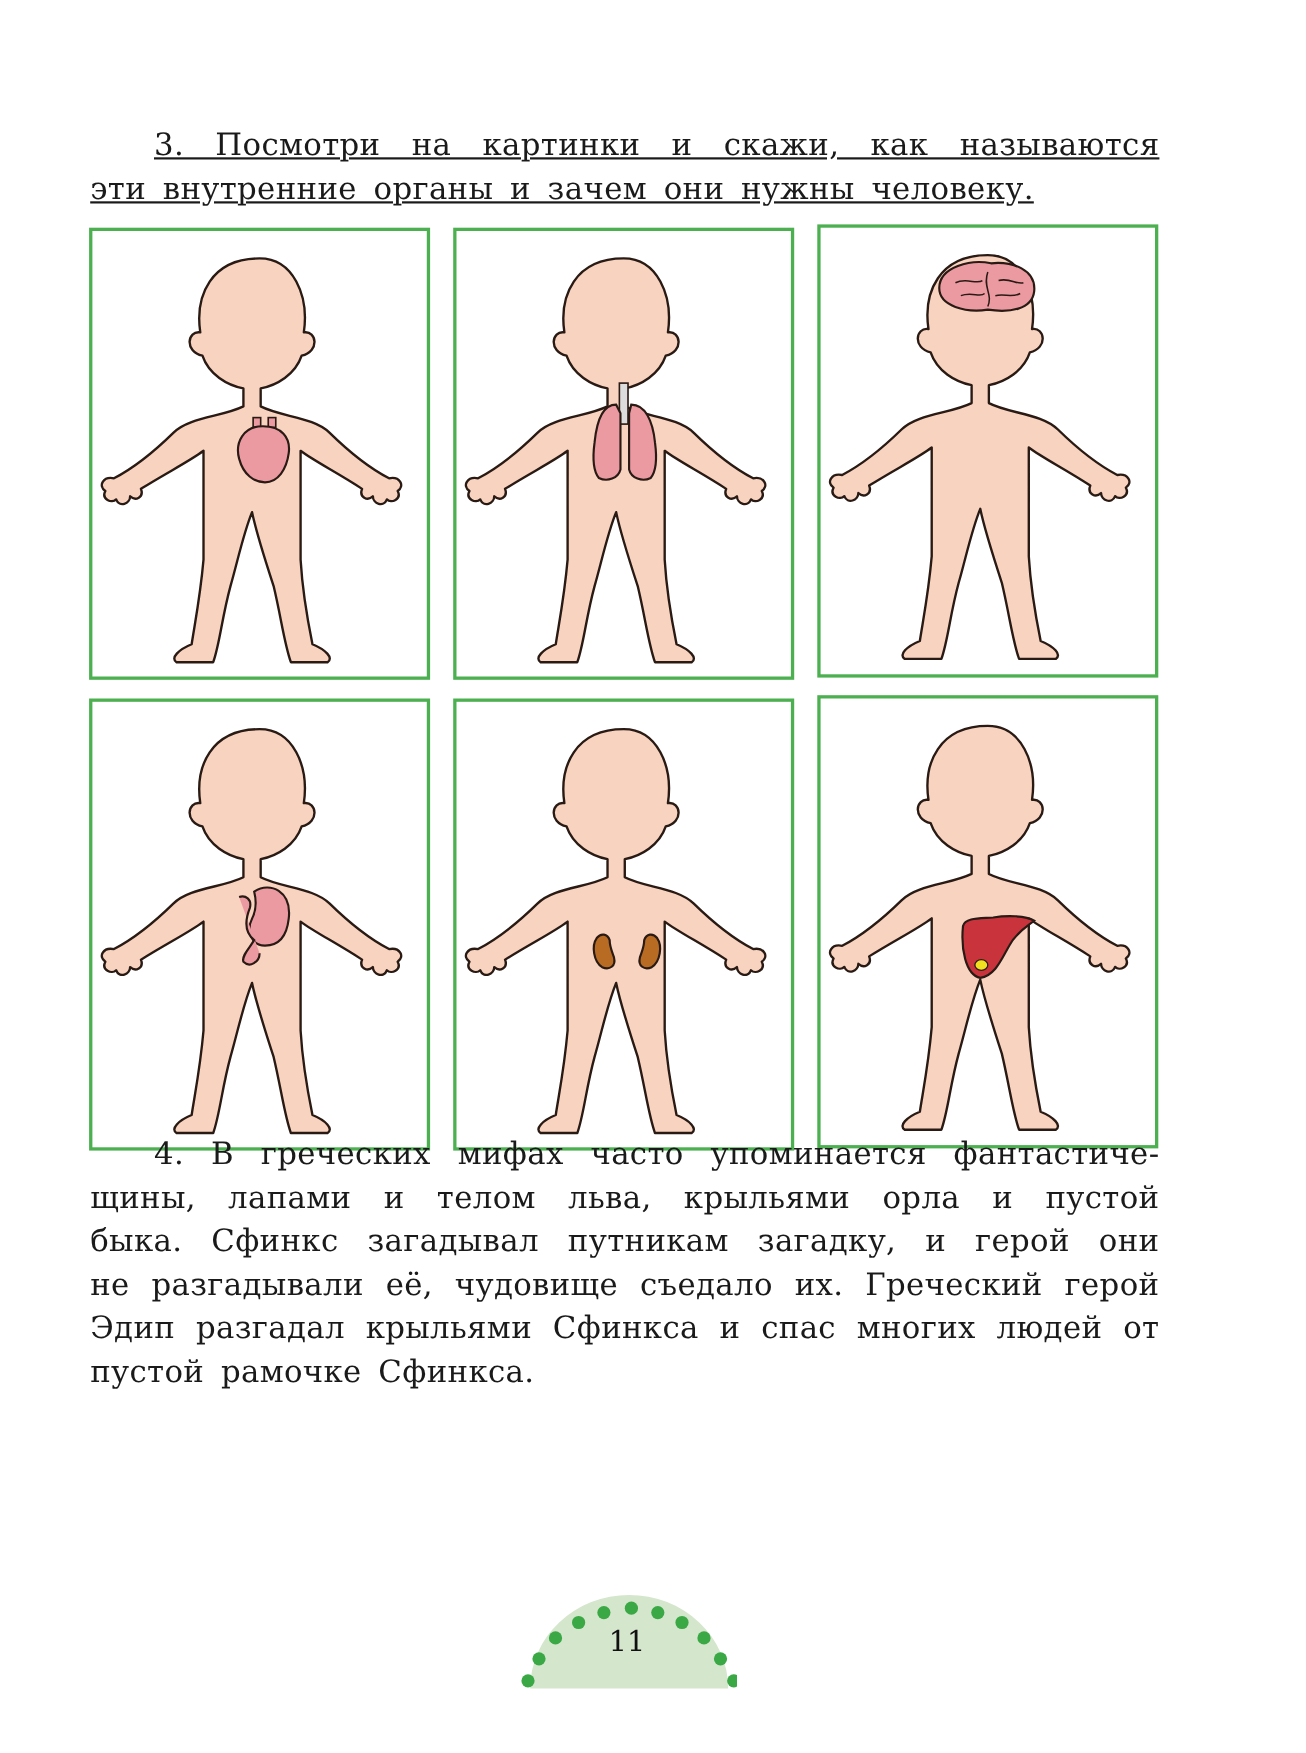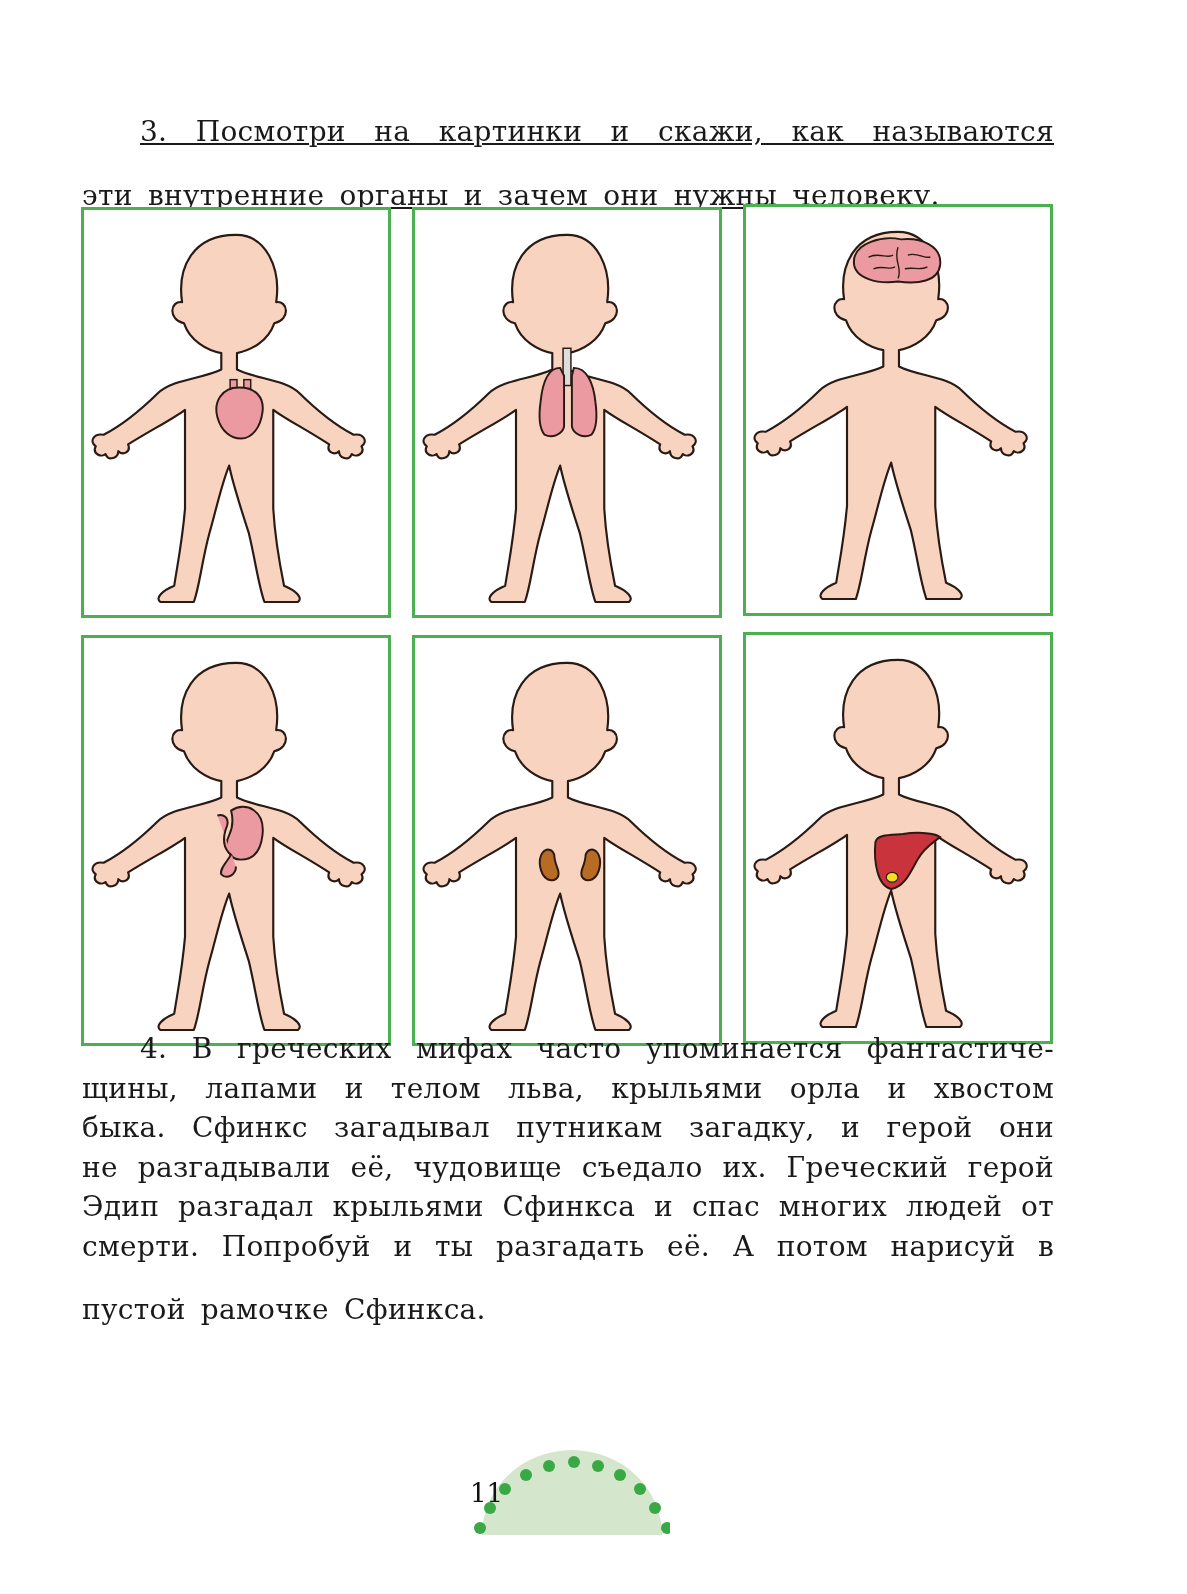--- a/index.html
+++ b/index.html
@@ -1,28 +1,28 @@
 <!DOCTYPE html>
 <html><head>
 <meta charset="utf-8">
 <style>
   html, body { margin: 0; padding: 0; background: #ffffff; }
   body { width: 1187px; height: 1594px; position: relative; overflow: hidden;
          font-family: "DejaVu Serif", "Liberation Serif", serif; color: #1a1a1a; }
   .para { position: absolute; left: 82px; width: 972px; font-size: 28px; line-height: 39.5px;
           text-align: justify; letter-spacing: 0.3px; word-spacing: 6px; }
   .para .line { display: block; text-align: justify; text-align-last: justify; white-space: nowrap; height: 39.5px; }
-  .para .line.last { text-align-last: left; margin-top: 24px; }
+  .para .line.last { text-align-last: left; }
   .para .line.first { text-indent: 58px; }
   #task3 { top: 112px; text-decoration: underline; }
   #task4 { top: 1029px; }
   .card { position: absolute; border: 3px solid #4caf50; background: #fff; box-sizing: border-box; }
   .card svg { position: absolute; left: 0; top: 0; width: 100%; height: 100%; }
   .page-badge { position: absolute; left: 470px; top: 1440px; width: 200px; height: 100px; }
-  .page-number { position: absolute; left: 0; width: 100%; top: 38px; text-align: left;
+  .page-number { position: absolute; left: 0; width: 100%; top: 38px; text-align: center;
                  font-size: 26px; font-family: "DejaVu Serif", serif; color: #111; }
 </style>
 </head>
 <body>
 
 <div class="para" id="task3">
   <span class="line first">3. Посмотри на картинки и скажи, как называются</span>
   <span class="line last">эти внутренние органы и зачем они нужны человеку.</span>
 </div>
 
@@ -100,25 +100,24 @@
     <use href="#body" transform="translate(0,-5) scale(1.0,0.98)"></use>
     <g>
       <path d="M132 210 C130 230 134 255 148 258 C162 256 168 240 175 228 C182 215 192 210 198 205 C190 200 172 200 160 202 C148 203 134 202 132 210 Z" fill="#c9343c" stroke="#2a1a14" stroke-width="2"></path>
       <ellipse cx="149" cy="246" rx="6" ry="5" fill="#f0e020" stroke="#2a1a14" stroke-width="1.2"></ellipse>
     </g>
   </svg>
 </div>
 
 <div class="para" id="task4">
   <span class="line first">4. В греческих мифах часто упоминается фантастиче-</span>
-  <span class="line">щины, лапами и телом льва, крыльями орла и хвостом</span>
+  <span class="line">щины, лапами и телом льва, крыльями орла и пустой</span>
   <span class="line">быка. Сфинкс загадывал путникам загадку, и герой они</span>
   <span class="line">не разгадывали её, чудовище съедало их. Греческий герой</span>
   <span class="line">Эдип разгадал крыльями Сфинкса и спас многих людей от</span>
-  <span class="line">смерти. Попробуй и ты разгадать её. А потом нарисуй в</span>
   <span class="line last">пустой рамочке Сфинкса.</span>
 </div>
 
 <div class="page-badge">
   <svg viewBox="0 0 200 100" width="200" height="100">
     <path d="M12 95 A90 85 0 0 1 192 95 Z" fill="#d4e6cc"></path>
     <g fill="#3aa845">
       <circle cx="10" cy="88" r="6"></circle>
         <circle cx="20" cy="68" r="6"></circle>
         <circle cx="35" cy="49" r="6"></circle>

